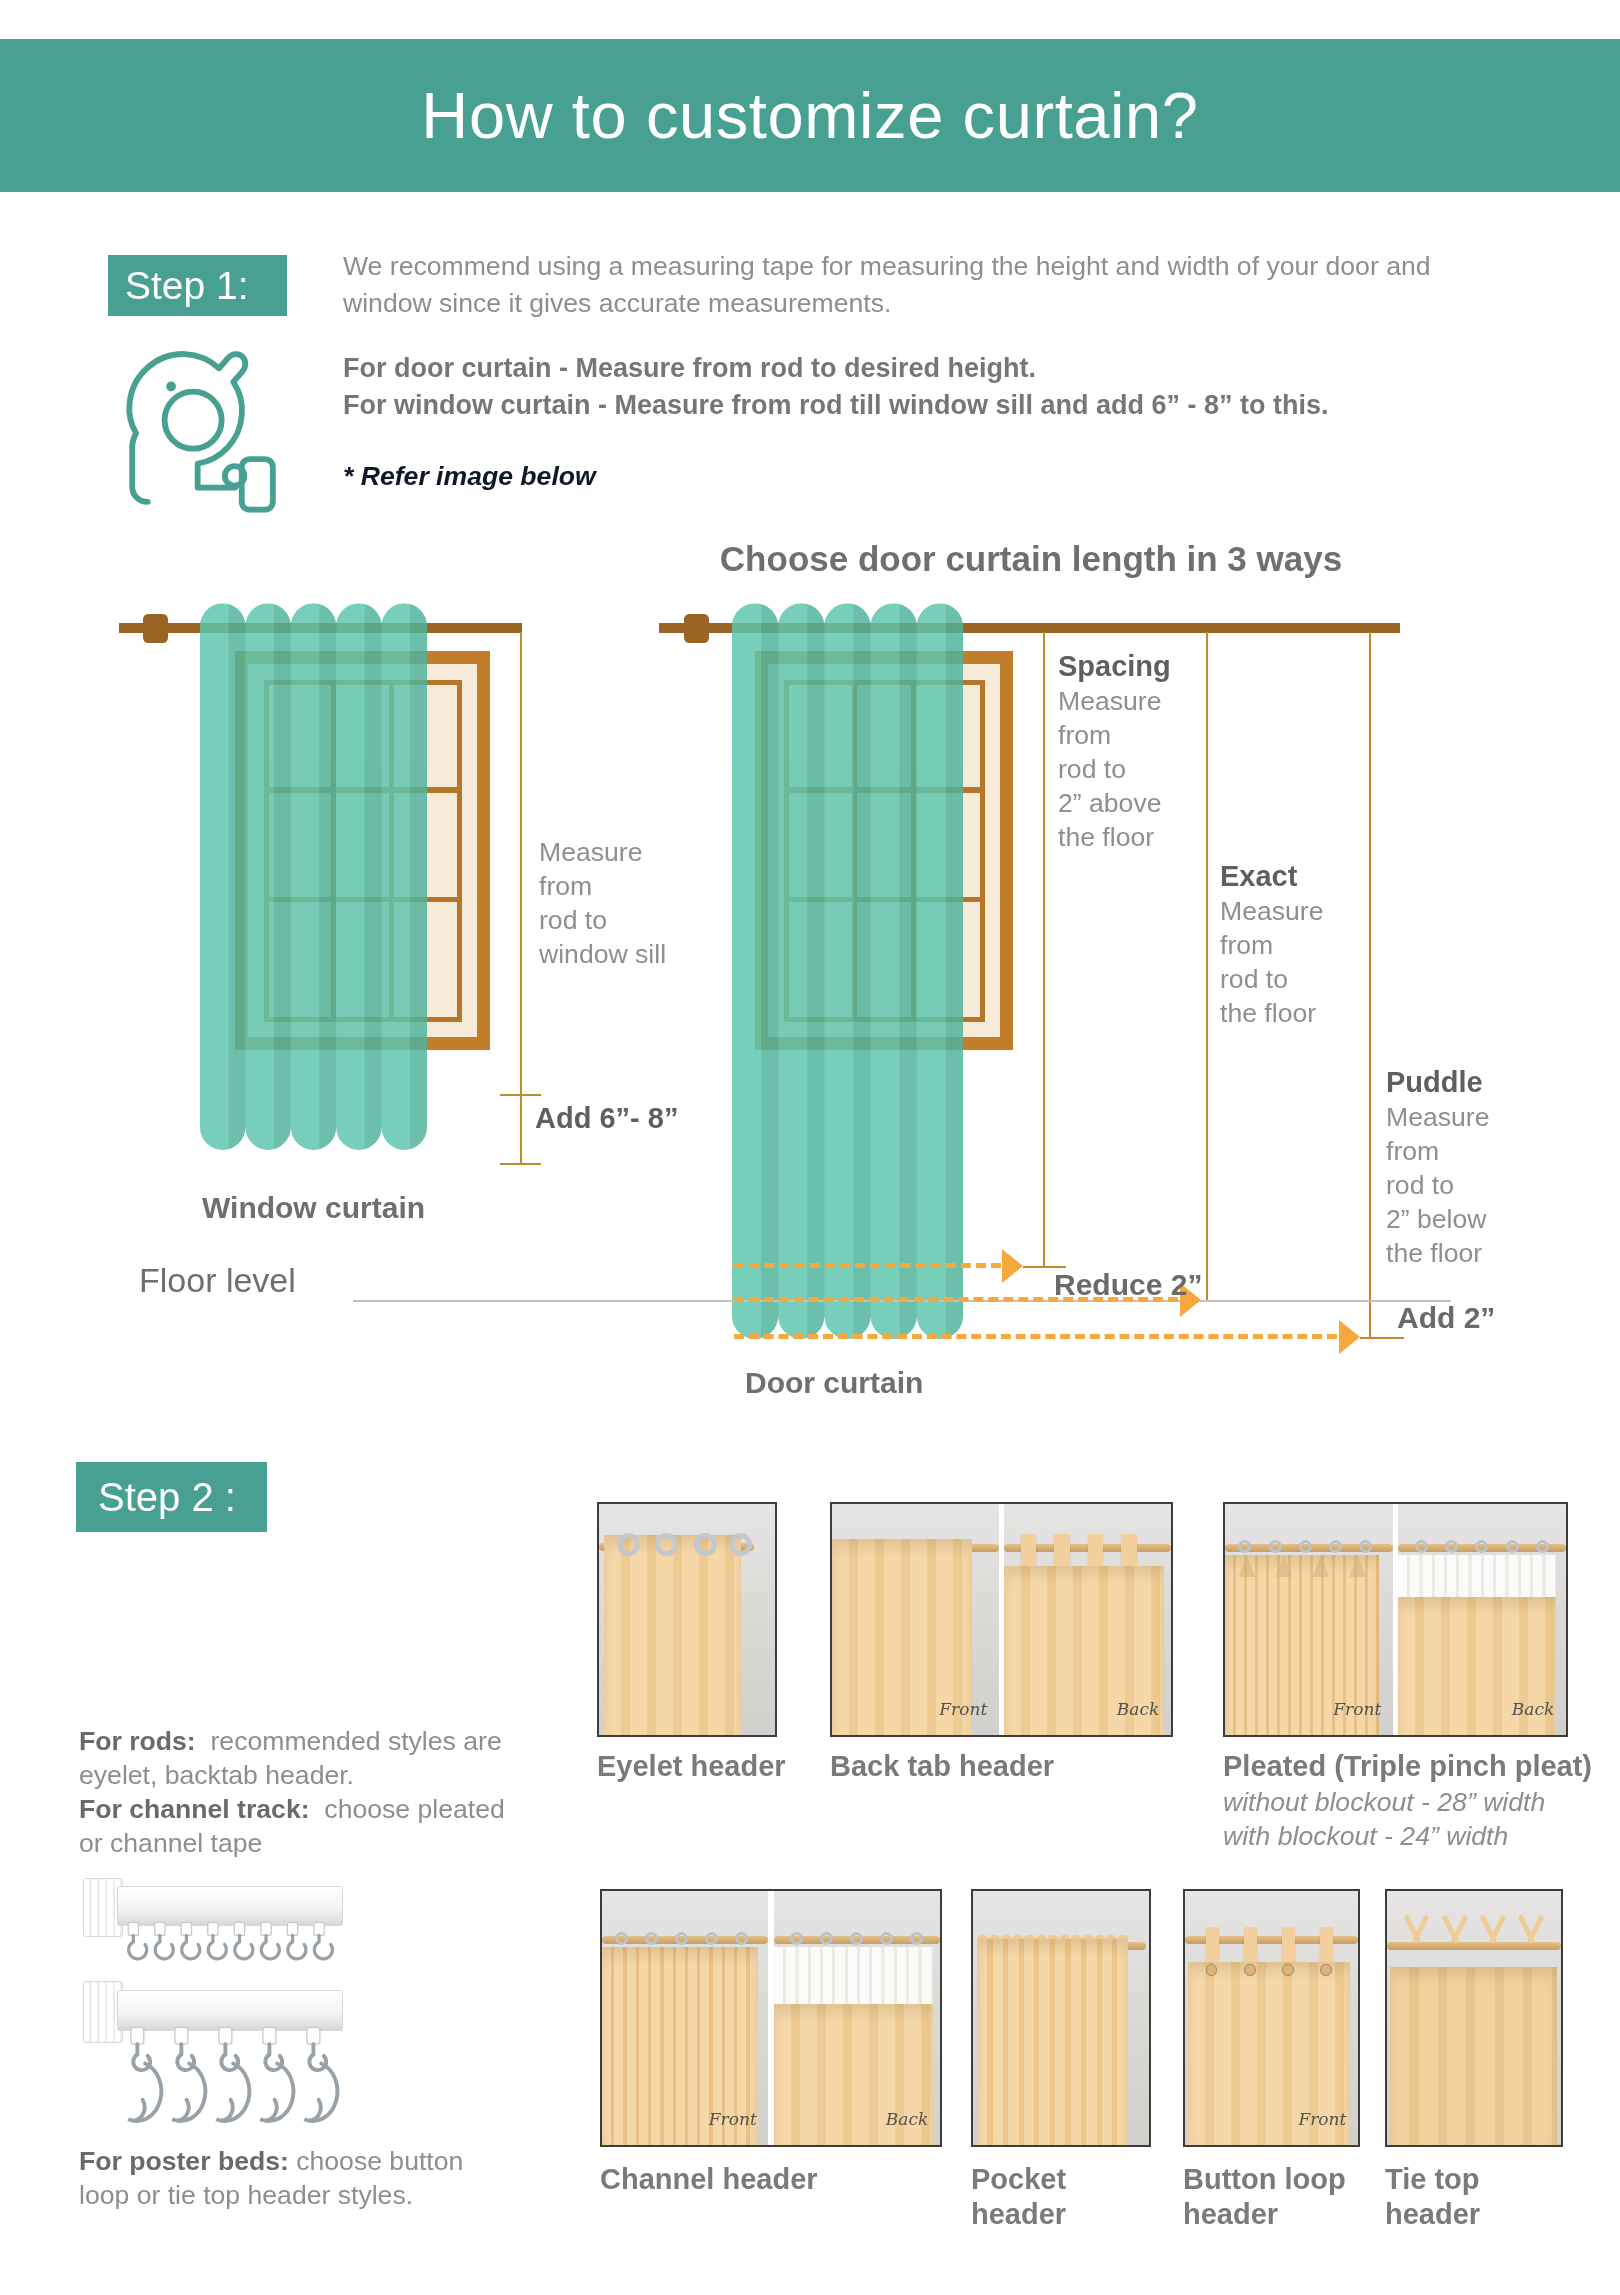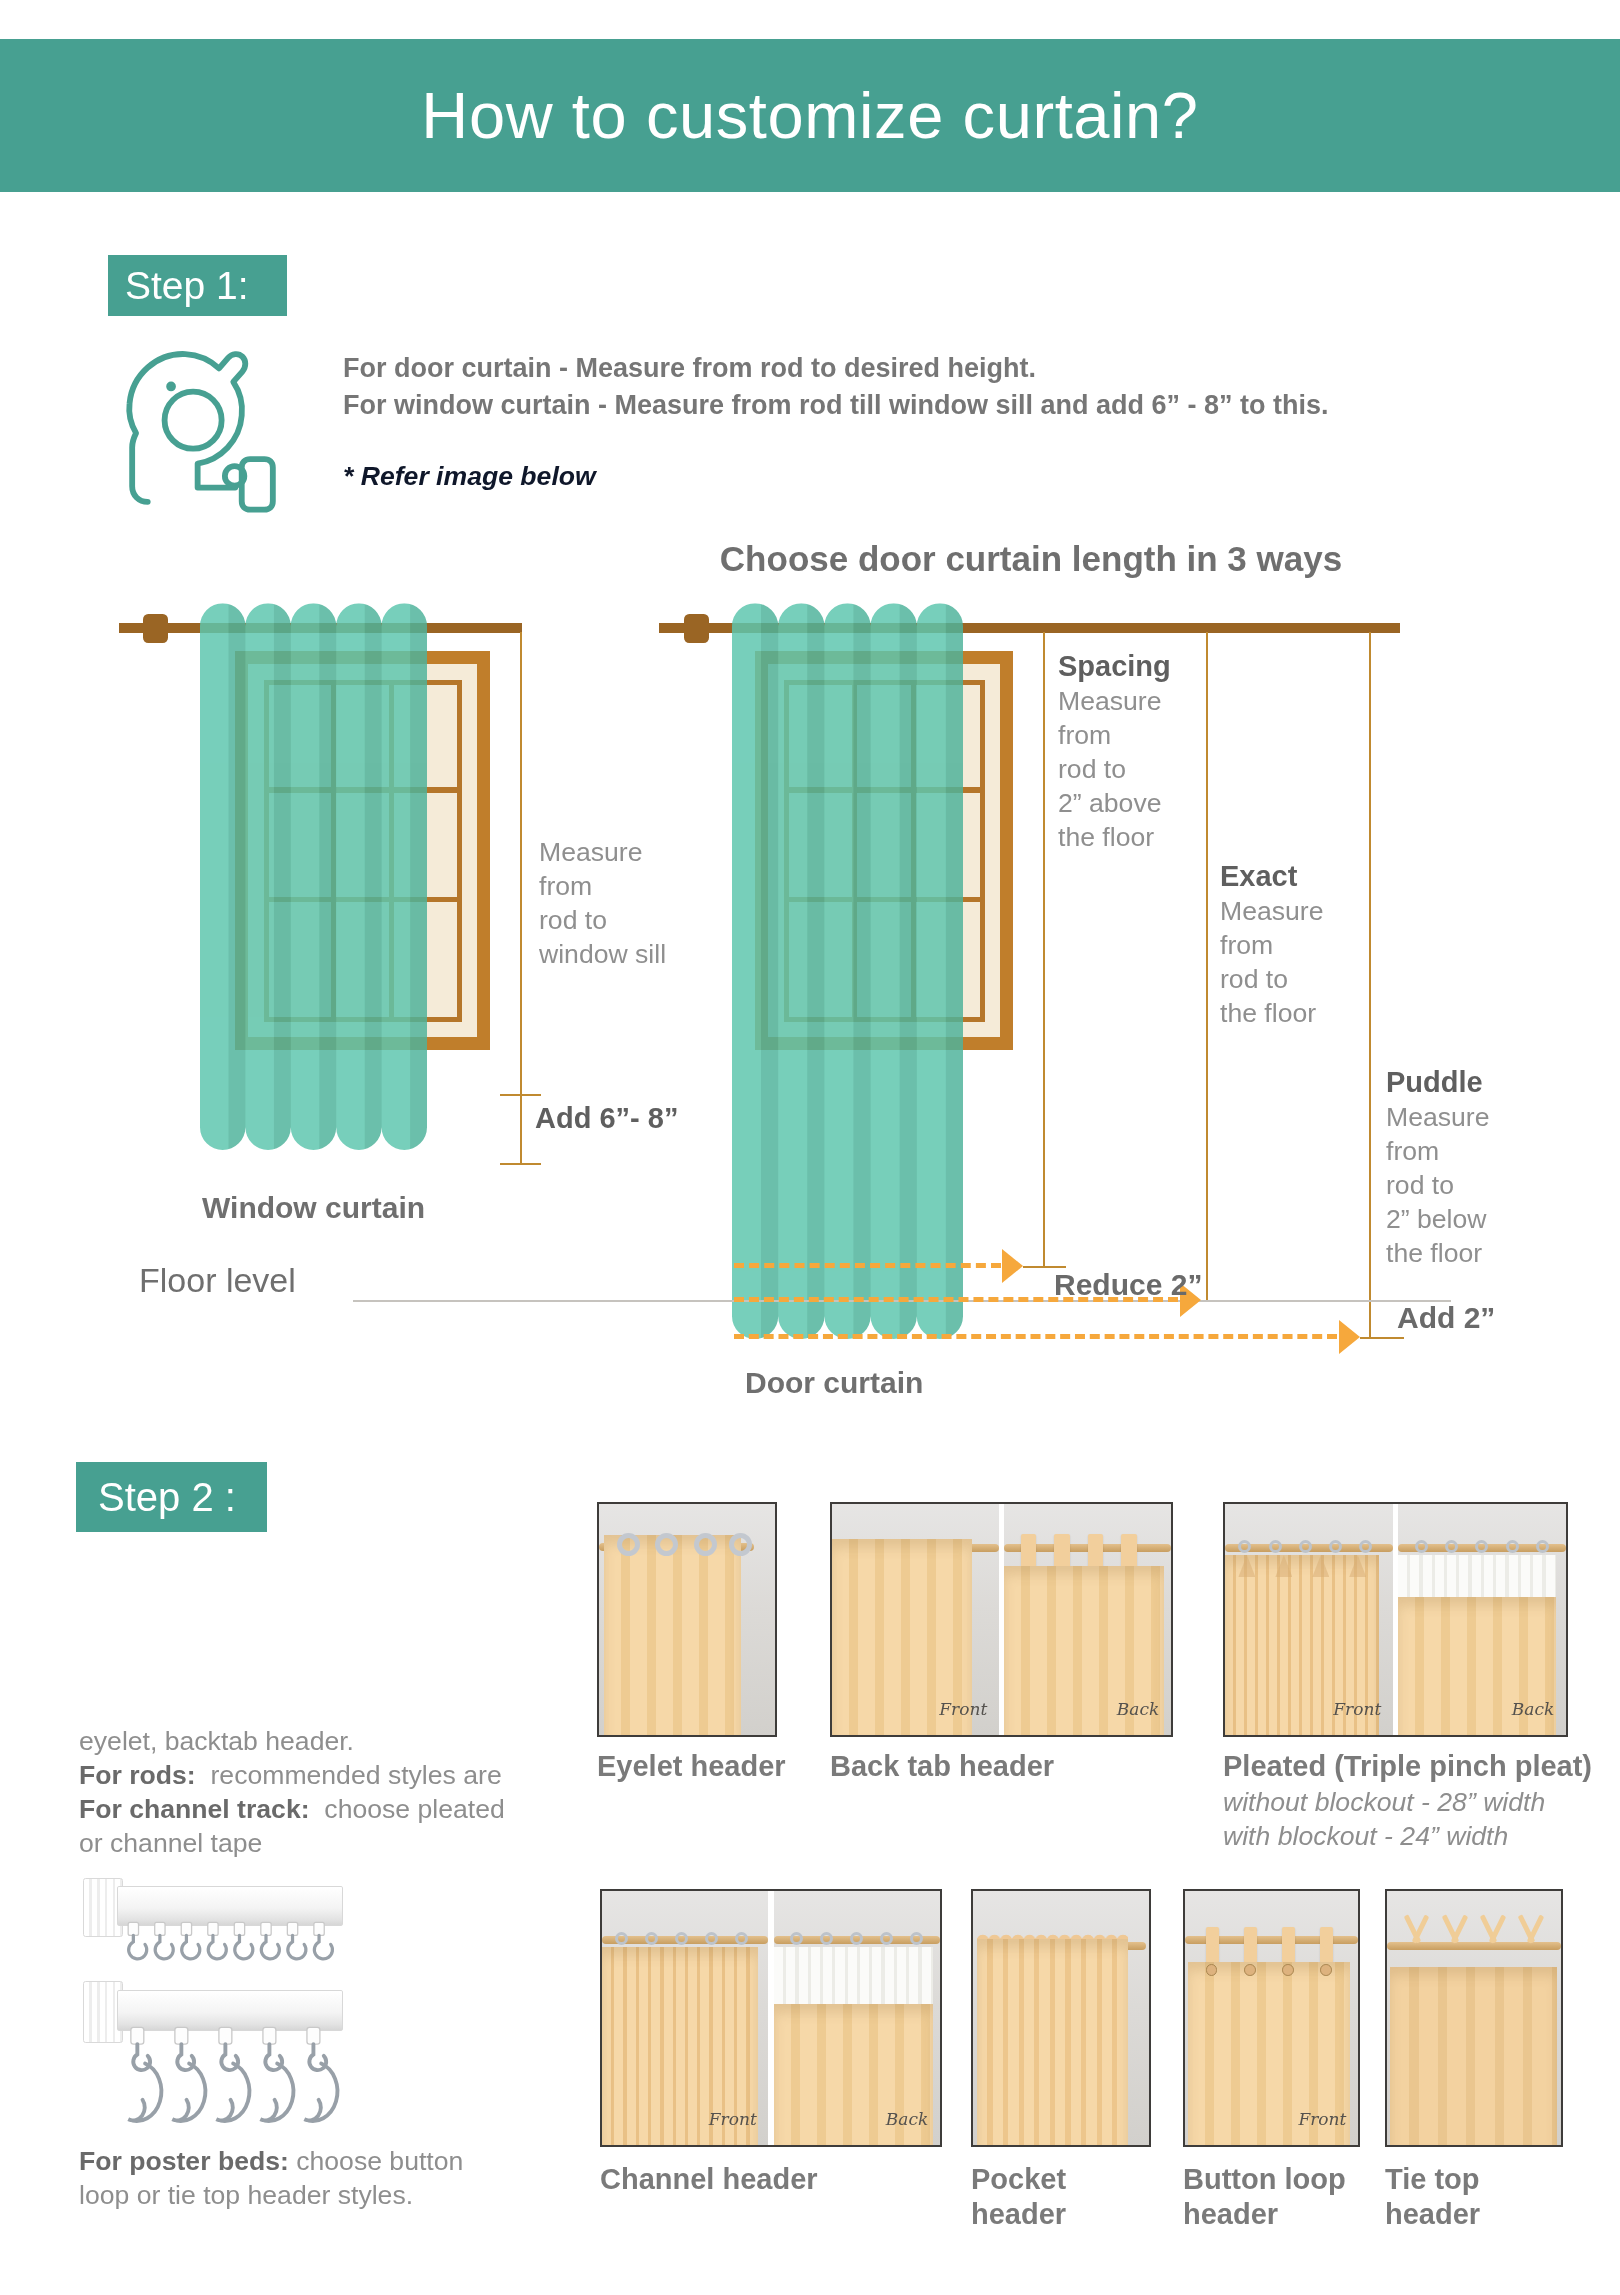--- a/index.html
+++ b/index.html
@@ -74,20 +74,24 @@
 <body>
 
 <div id="page">
 
   <div class="abs banner">
     <div class="banner-title">How to customize curtain?</div>
   </div>
 
   <div class="abs badge badge1">Step 1:</div>
 
+  <div class="abs intro">
+    <div>We recommend using a measuring tape for measuring the height and width of your door and</div>
+    <div>window since it gives accurate measurements.</div>
+  </div>
 
   <div class="abs boldblock">
     <div>For door curtain - Measure from rod to desired height.</div>
     <div>For window curtain - Measure from rod till window sill and add 6” - 8” to this.</div>
   </div>
 
   <div class="abs note">* Refer image below</div>
 
   <svg class="abs" style="left:123px;top:332px;" width="159" height="188" viewBox="0 0 245 290">
     <g fill="none" stroke="#47A092" stroke-width="9" stroke-linecap="round" stroke-linejoin="round">
@@ -225,22 +229,22 @@
   <div class="abs big-note" style="left:1054px;top:1268px;">Reduce 2”</div>
   <div class="abs big-note" style="left:1397px;top:1301px;">Add 2”</div>
 
   <div class="abs caption" style="left:745px;top:1366px;">Door curtain</div>
 
   <div class="abs badge badge2">Step 2 :</div>
   <div class="abs h2-teal">
   </div>
 
   <div class="abs txtblock" style="left:79px;top:1724px;width:506px;">
+    <div><b>For rods:</b>&nbsp; <span>recommended styles are</span></div>
     <div>eyelet, backtab header.</div>
-    <div><b>For rods:</b>&nbsp; <span>recommended styles are</span></div>
     <div><b>For channel track:</b>&nbsp; <span>choose pleated</span></div>
     <div>or channel tape</div>
   </div>
 
   <div class="abs" style="left:83px;top:1878px;width:266px;height:97px;">
     <div class="abs track-cap" style="left:0;top:0;width:38px;height:57px;"></div>
     <div class="abs track-bar" style="left:34px;top:7.8px;width:224px;height:38px;"></div>
     <svg class="abs" style="left:40px;top:43px;" width="220" height="52" viewBox="0 0 340 80">
       <g>
         <g fill="#FDFDFD" stroke="#C9C9C9" stroke-width="2">

